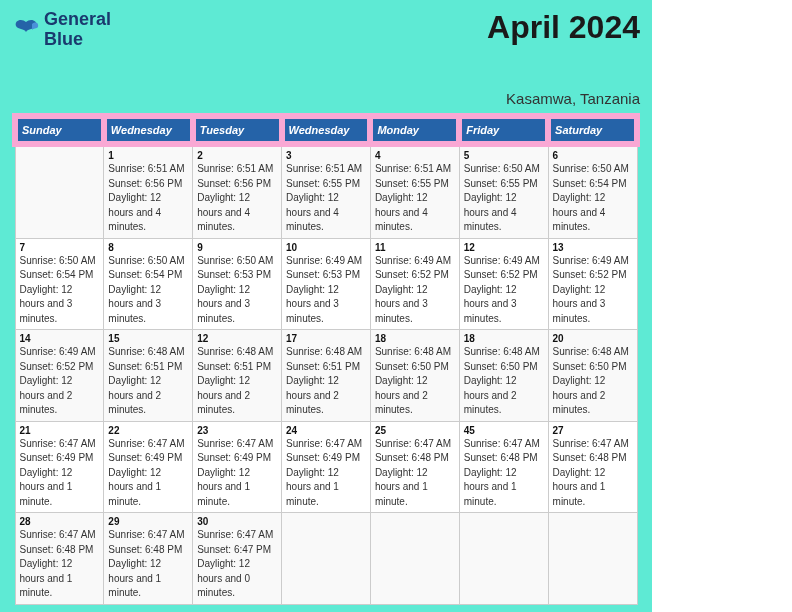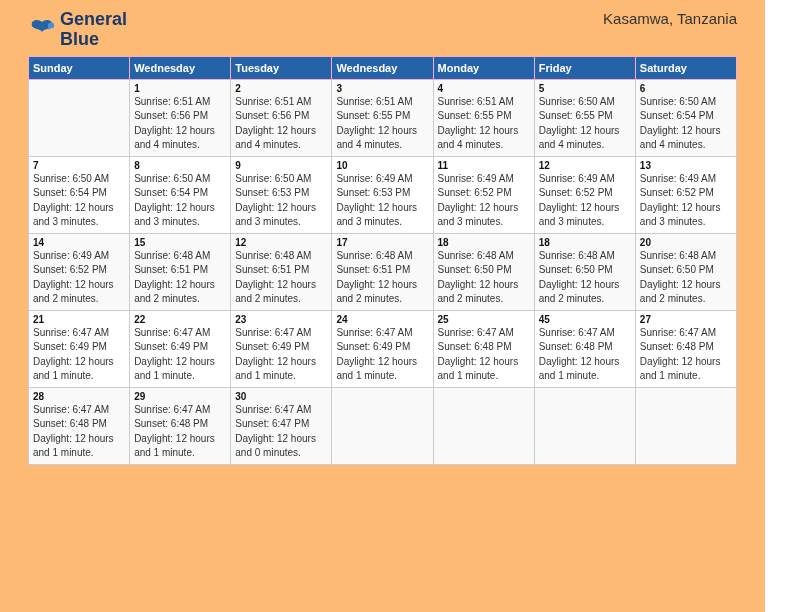--- a/index.html
+++ b/index.html
@@ -4,24 +4,24 @@
   <style>
     * { margin: 0; padding: 0; box-sizing: border-box; }
     body {
       font-family: Arial, sans-serif;
       background: #fff;
       width: 792px;
       height: 612px;
       overflow: hidden;
     }
     .page {
-      width: 765px;
+      width: 652px;
       height: 612px;
-      padding: 10px 28px;
-      background: #fdba74;
+      padding: 10px 12px;
+      background: #5eead4;
     }
     .header-row {
       display: flex;
       justify-content: space-between;
       align-items: flex-start;
       margin-bottom: 6px;
     }
     .logo {
       display: flex;
       align-items: center;
@@ -42,34 +42,36 @@
     }
     .calendar-title {
       font-size: 32px;
       font-weight: bold;
       color: #1a1a1a;
       line-height: 1.1;
     }
     .calendar-subtitle {
       font-size: 15px;
       color: #333;
+      margin-top: 45px;
     }
     table {
       width: 100%;
       border-collapse: collapse;
       table-layout: fixed;
     }
     thead tr th {
       background-color: #2563a8;
       color: #fff;
       font-size: 11px;
       font-weight: bold;
       padding: 5px 4px;
       text-align: left;
-      border: 1px solid #f9a8d4;
+      border: 6px solid #f9a8d4;
+      font-style: italic;
     }
     tbody tr td {
       border: 1px solid #ccc;
       vertical-align: top;
       padding: 3px 4px;
       font-size: 8.5px;
       color: #222;
       height: 72px;
       background: #fff;
     }
@@ -100,20 +102,21 @@
       <svg class="logo-bird" viewBox="0 0 28 24" xmlns="http://www.w3.org/2000/svg">
         <path d="M14 4 C18 0, 26 2, 24 8 C22 12, 16 10, 14 14 C12 10, 6 12, 4 8 C2 2, 10 0, 14 4Z" fill="#2563a8"></path>
         <path d="M20 6 C24 3, 27 5, 26 9 C25 11, 21 10, 20 12" fill="#4a90d9" stroke="none"></path>
       </svg>
       <div class="logo-text">
         <div>General</div>
         <div>Blue</div>
       </div>
     </div>
     <div class="title-block">
+      <div class="calendar-title">April 2024</div>
       <div class="calendar-subtitle">Kasamwa, Tanzania</div>
     </div>
   </div>
 
   <table>
     <thead>
       <tr>
         <th>Sunday</th>
         <th>Wednesday</th>
         <th>Tuesday</th>

